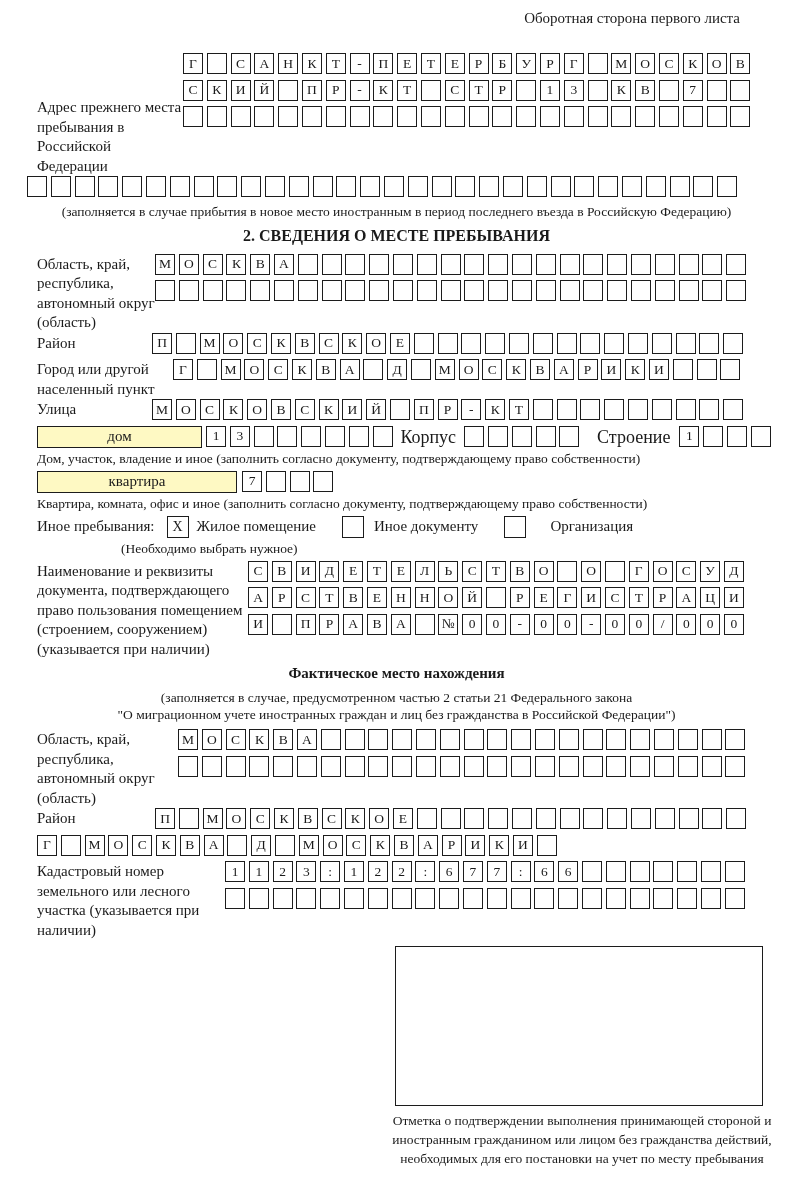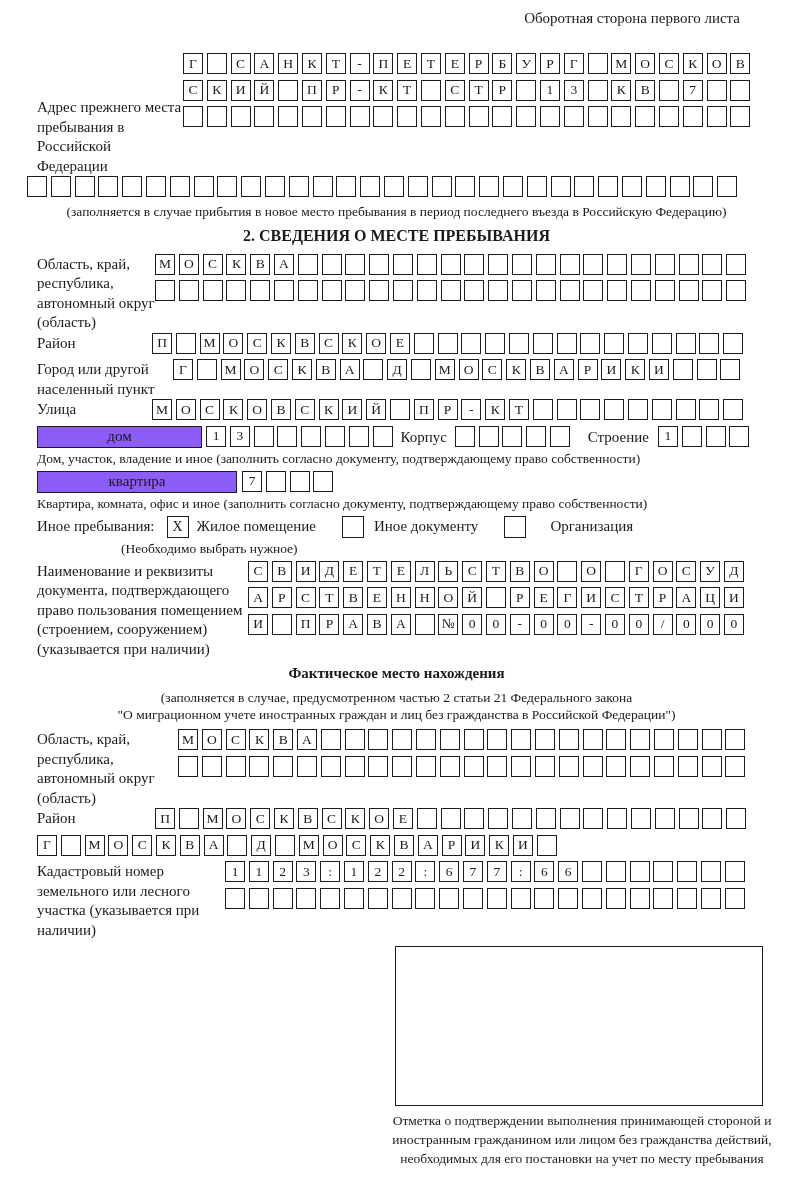--- a/index.html
+++ b/index.html
@@ -20,25 +20,25 @@
     border:1.6px solid #1c1c1c;display:flex;align-items:center;justify-content:center;
     font-size:13.5px;line-height:1;background:#fff;
   }
   .fullrow{margin-left:-10px;}
   .caption{font-size:13.5px;line-height:17px;}
   .caption.center{text-align:center;}
   .sec-title{text-align:center;font-weight:bold;font-size:16px;line-height:20px;margin:4px 0 8px 0;}
   .sub-title{text-align:center;font-weight:bold;font-size:15px;line-height:20px;margin:4px 0 6px 0;}
   .labelbox{
     box-sizing:border-box;flex:none;border:1.6px solid #1c1c1c;height:22px;
-    display:flex;align-items:center;justify-content:center;font-size:15px;background:#8b5cf6;
+    display:flex;align-items:center;justify-content:center;font-size:15px;background:#fef9c3;
   }
   .lb-dom{width:165px;margin-right:4px;}
   .lb-kv{width:200px;margin-right:5px;}
-  .inline-lbl{flex:none;font-size:15px;line-height:22px;}
+  .inline-lbl{flex:none;font-size:18px;line-height:22px;}
   .chk{
     box-sizing:border-box;flex:none;width:22px;height:22px;border:1.6px solid #1c1c1c;
     display:flex;align-items:center;justify-content:center;font-size:14px;background:#fff;
   }
   .chk-row{display:flex;align-items:center;margin:3px 0 2px 0;}
   .mark-area{width:430px;margin-left:330px;margin-top:6px;}
   .mark-box{box-sizing:border-box;width:368px;height:160px;border:1.6px solid #1c1c1c;margin-left:28px;margin-bottom:5px;background:#fff;}
   .mark-caption{font-size:13.5px;line-height:19px;text-align:center;}
   .mb2{margin-bottom:2px;} .mb4{margin-bottom:4px;} .mb6{margin-bottom:6px;}
 </style>
@@ -155,21 +155,21 @@
     <span class="cell"></span>
     <span class="cell"></span>
     <span class="cell"></span>
     <span class="cell"></span>
     <span class="cell"></span>
     <span class="cell"></span>
     <span class="cell"></span>
     <span class="cell"></span>
     <span class="cell"></span>
   </div>
-<div class="caption center mb6">(заполняется в случае прибытия в новое место пребывания в период последнего въезда в Российскую Федерацию)</div>
+<div class="caption center mb6">(заполняется в случае прибытия в новое место иностранным в период последнего въезда в Российскую Федерацию)</div>
 
 <div class="sec-title">2. СВЕДЕНИЯ О МЕСТЕ ПРЕБЫВАНИЯ</div>
 
 <div class="frow">
   <div class="flabel w118">Область, край, республика, автономный округ (область)</div>
   <div>
     <div class="cellrow">
         <span class="cell">М</span>
         <span class="cell">О</span>
         <span class="cell">С</span>

